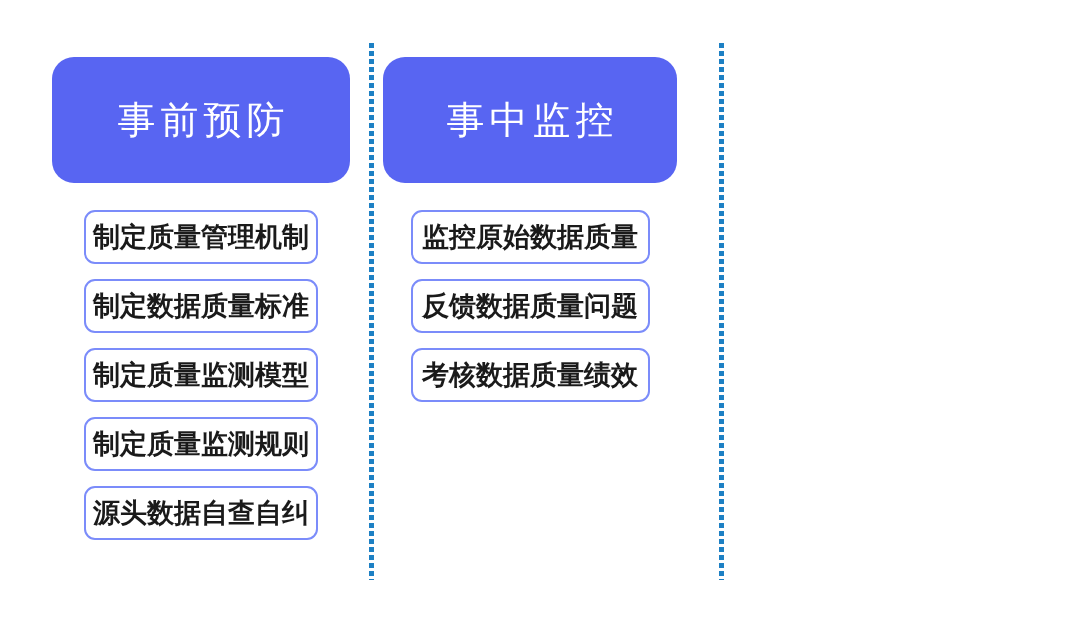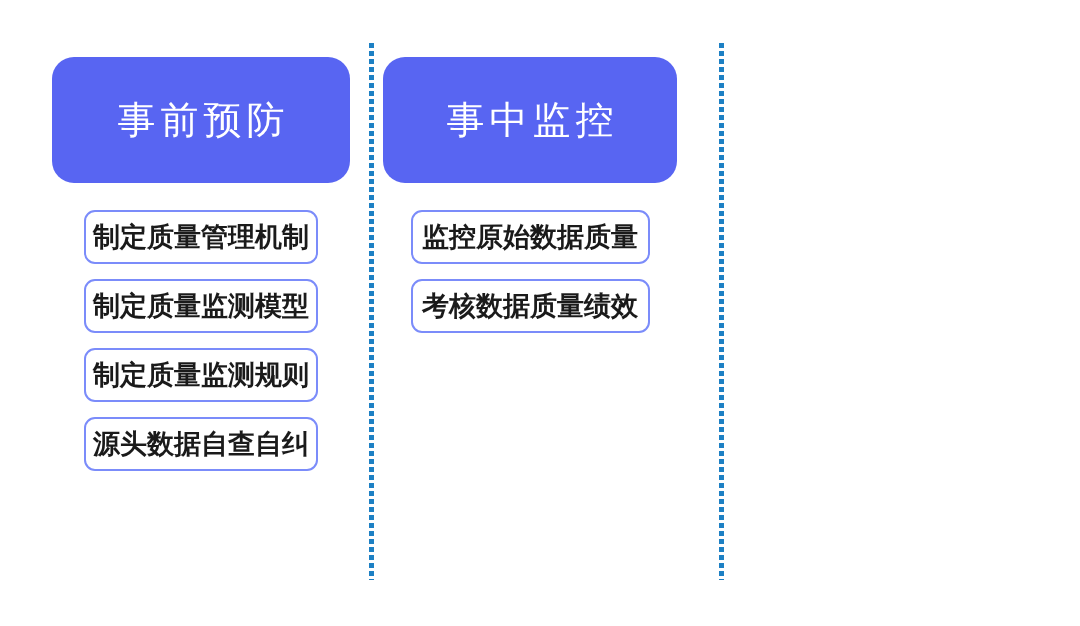--- a/index.html
+++ b/index.html
@@ -87,32 +87,34 @@
 </style>
 </head>
 <body>
 
 <div class="canvas">
 
   <section class="col col-1">
     <div class="col-header">事前预防</div>
     <div class="col-items">
       <div class="step">制定质量管理机制</div>
+      <div class="step">制定数据质量标准</div>
       <div class="step">制定质量监测模型</div>
       <div class="step">制定质量监测规则</div>
       <div class="step">源头数据自查自纠</div>
     </div>
   </section>
 
   <div class="divider divider-1"></div>
 
   <section class="col col-2">
     <div class="col-header">事中监控</div>
     <div class="col-items">
       <div class="step">监控原始数据质量</div>
+      <div class="step">反馈数据质量问题</div>
       <div class="step">考核数据质量绩效</div>
     </div>
   </section>
 
   <div class="divider divider-2"></div>
 
 
 </div>
 
 </body></html>

